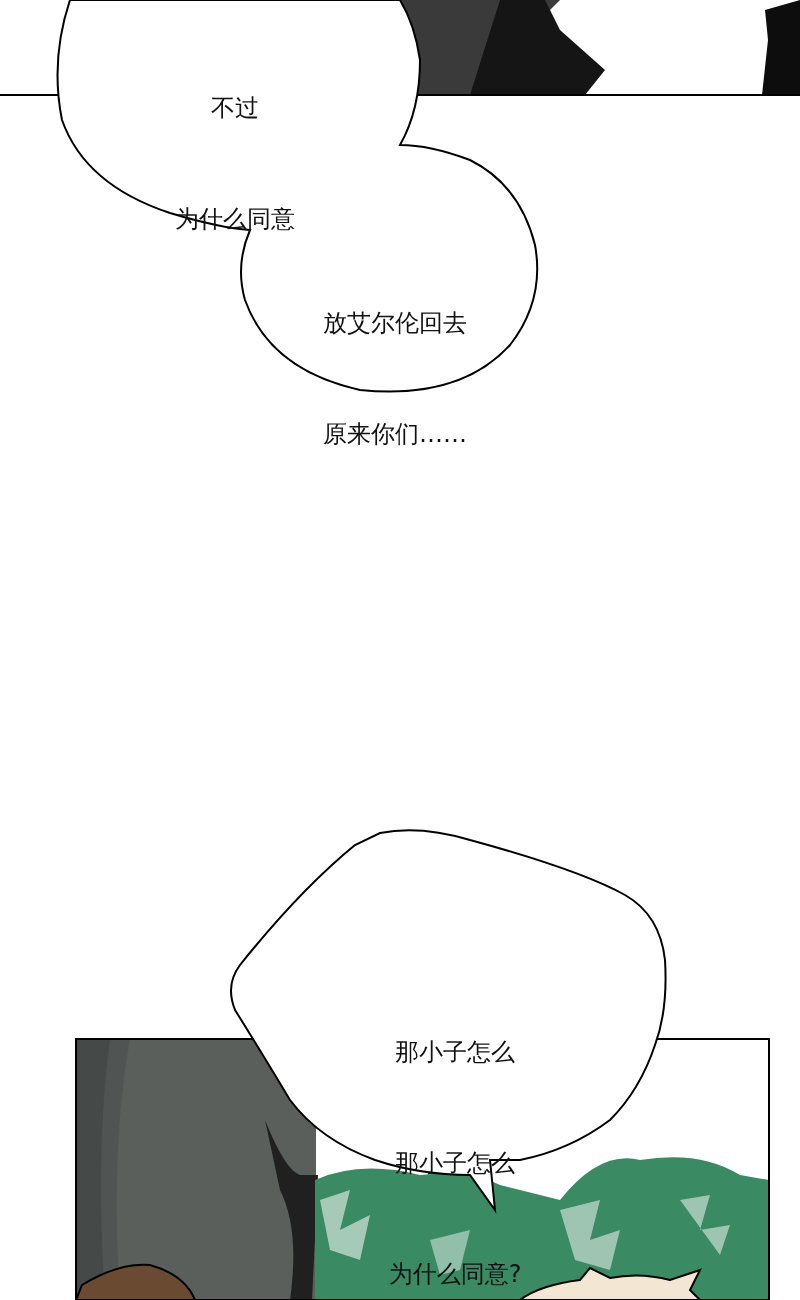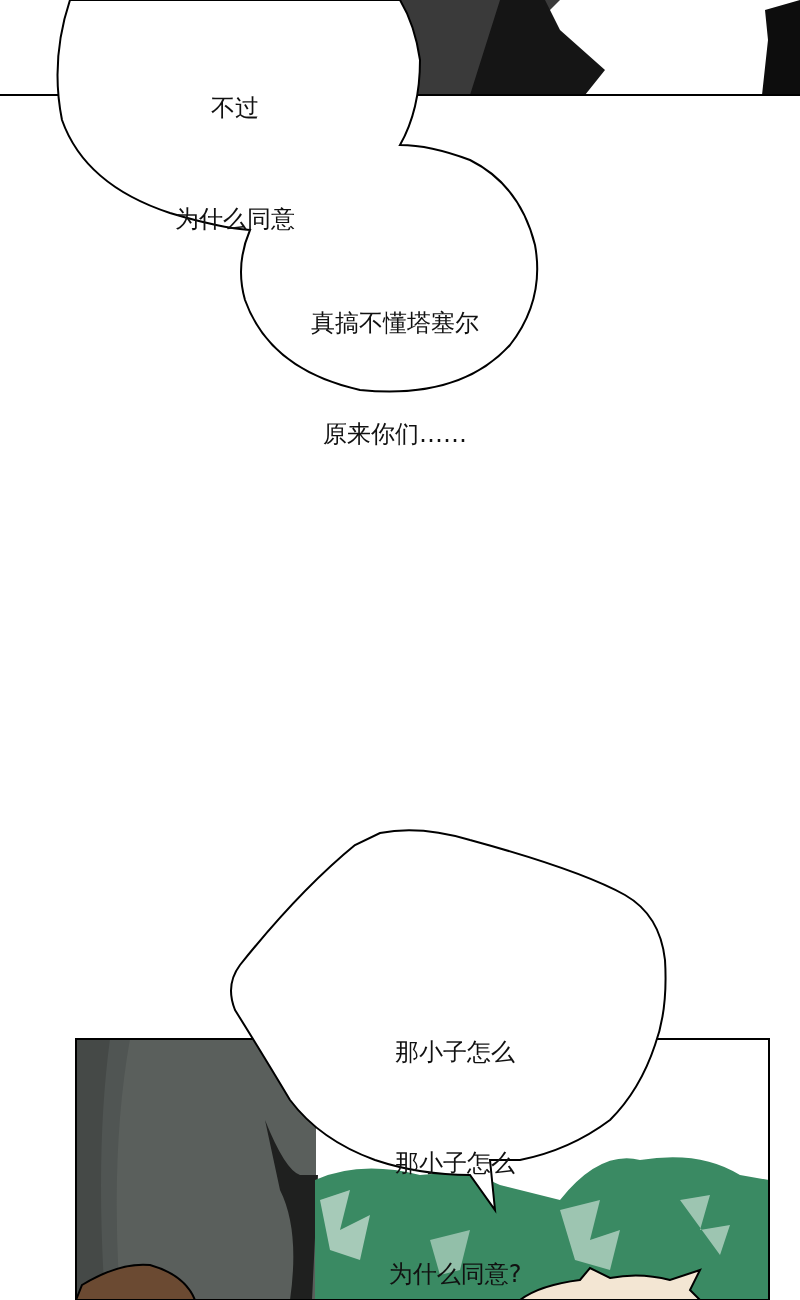--- a/index.html
+++ b/index.html
@@ -74,21 +74,21 @@
              Q300,890 355,845 Z" fill="#ffffff" stroke="#000" stroke-width="2"></path>
   </g>
 </svg>
 
 <div class="text" style="left:130px; top:16px; width:210px;">
   <div>不过</div>
   <div>为什么同意</div>
 </div>
 
 <div class="text" style="left:280px; top:231px; width:230px;">
-  <div>真搞不懂塔塞尔</div>
+  <div>放艾尔伦回去</div>
   <div>原来你们……</div>
 </div>
 
 <div class="text" style="left:345px; top:960px; width:220px;">
   <div>那小子怎么</div>
   <div>那小子怎么</div>
   <div>为什么同意?</div>
 </div>
 
 </body></html>

